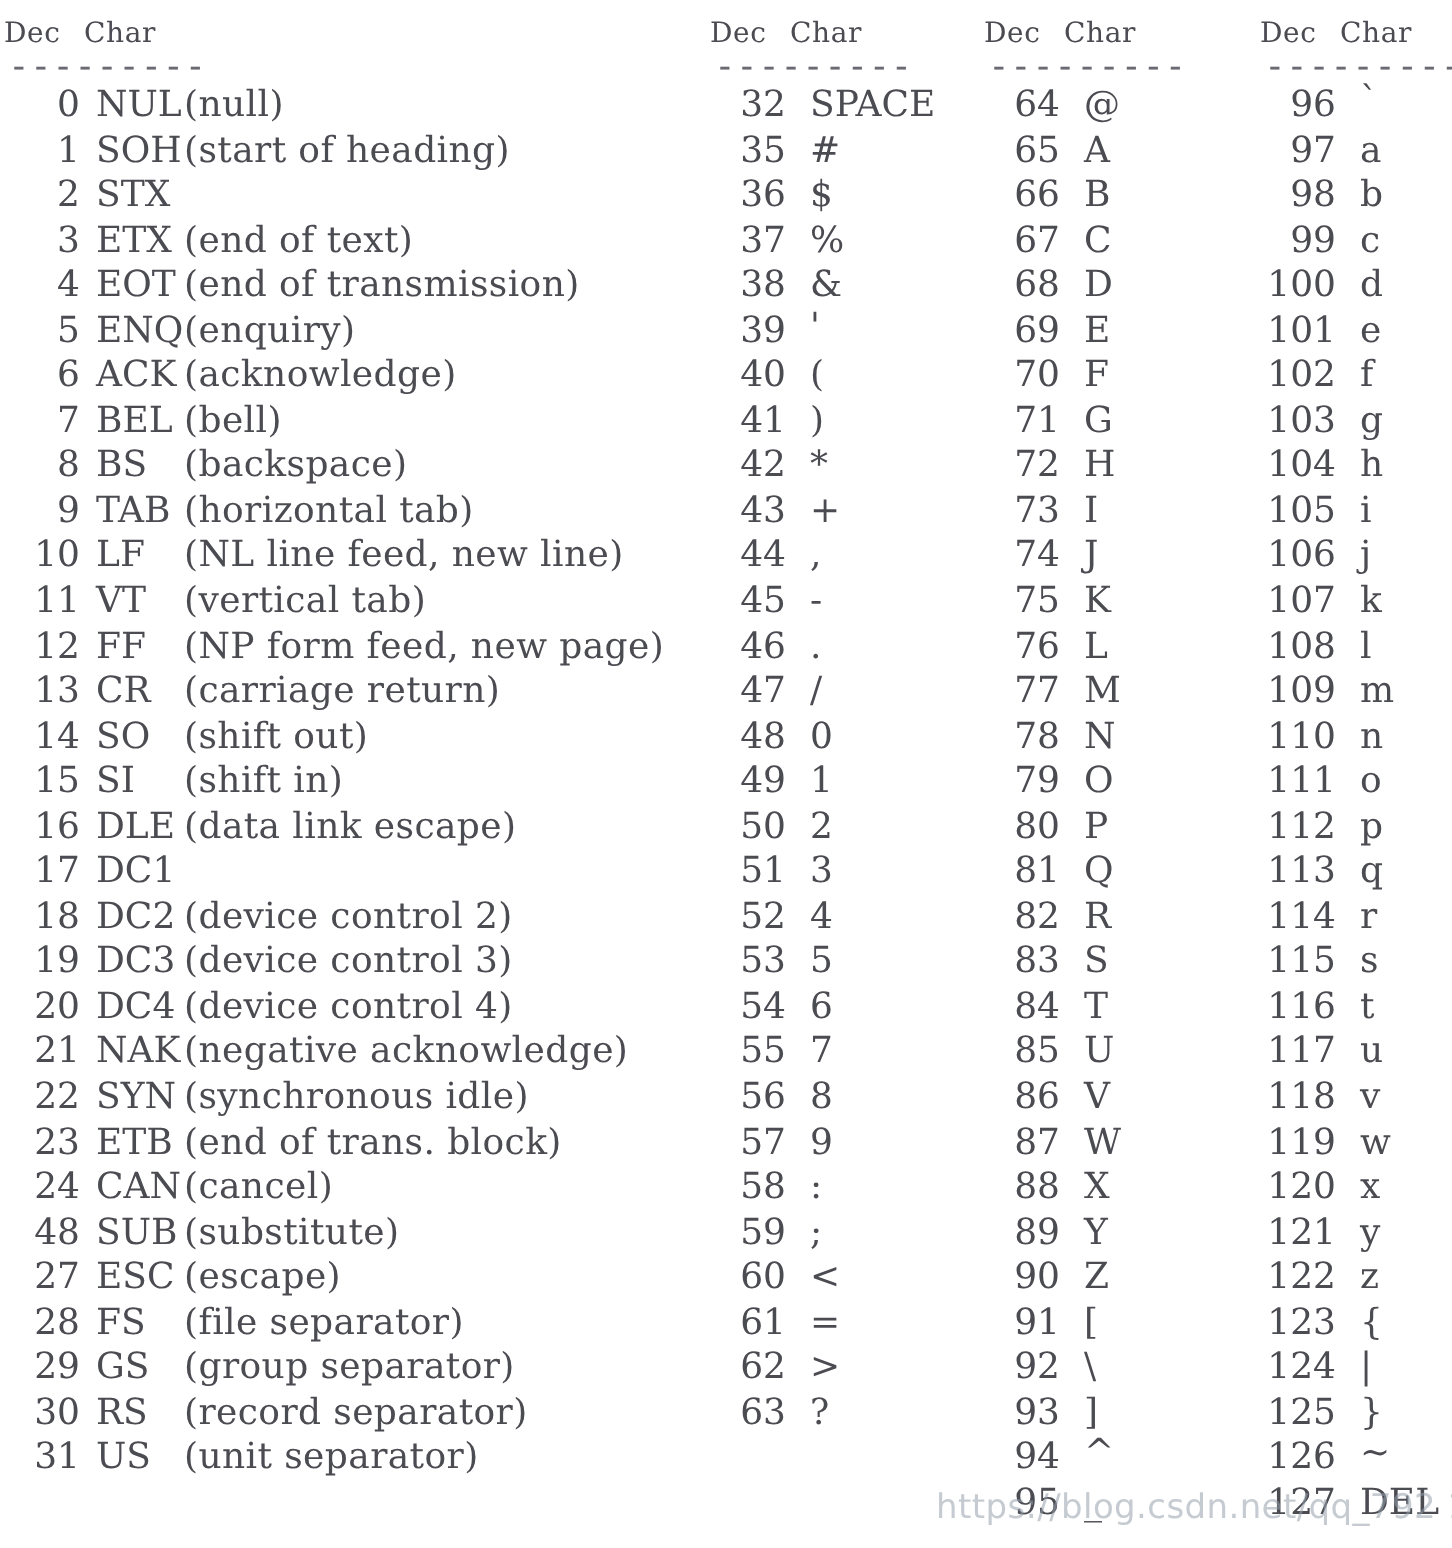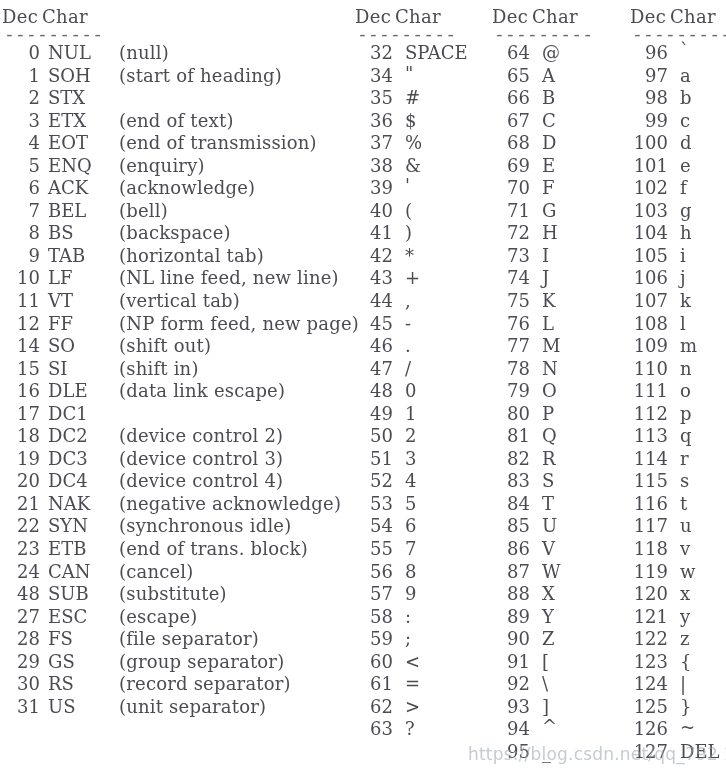--- a/index.html
+++ b/index.html
@@ -32,21 +32,21 @@
   #col-2 { left: 492px; width: 137px; }
   #col-3 { left: 630px; width: 96px;  }
 
   
   .col-head {
     position: absolute;
     top: 6px;
     left: 0;
     height: 22px;
     white-space: nowrap;
-    font-size: 18px;
+    font-size: 14px;
     line-height: 22px;
     letter-spacing: 0.3px;
   }
   .head-dec {
     display: inline-block;
     width: 40px;
     text-align: left;
   }
   .head-char {
     display: inline-block;
@@ -90,21 +90,20 @@
   .cell-mn {
     position: absolute;
     left: 46px;
     text-align: left;
   }
   .cell-desc {
     position: absolute;
     left: 90px;
     text-align: left;
     letter-spacing: 0.2px;
-    margin-left: 27px;
   }
   
   .narrow .cell-dec { width: 38px; }
   .narrow .cell-mn  { left: 50px; }
 
   
   .raise { position: relative; top: -2px; }
 
   
   #watermark {
@@ -189,20 +188,25 @@
           <span class="cell-dec">11</span>
           <span class="cell-mn">VT</span>
           <span class="cell-desc">(vertical tab)</span>
         </div>
         <div class="row">
           <span class="cell-dec">12</span>
           <span class="cell-mn">FF</span>
           <span class="cell-desc">(NP form feed, new page)</span>
         </div>
         <div class="row">
+          <span class="cell-dec">13</span>
+          <span class="cell-mn">CR</span>
+          <span class="cell-desc">(carriage return)</span>
+        </div>
+        <div class="row">
           <span class="cell-dec">14</span>
           <span class="cell-mn">SO</span>
           <span class="cell-desc">(shift out)</span>
         </div>
         <div class="row">
           <span class="cell-dec">15</span>
           <span class="cell-mn">SI</span>
           <span class="cell-desc">(shift in)</span>
         </div>
         <div class="row">
@@ -285,21 +289,20 @@
   <div class="col-block narrow" id="col-1">
     <div class="col-head">
       <span class="head-dec">Dec</span><span class="head-char">Char</span>
     </div>
     <div class="col-rule">---------</div>
     <div class="rows">
         <div class="row">
           <span class="cell-dec">32</span>
           <span class="cell-mn">SPACE</span>
         </div>
-        <div class="row"><span class="cell-dec">34</span><span class="cell-mn raise">"</span></div>
         <div class="row">
           <span class="cell-dec">35</span>
           <span class="cell-mn">#</span>
         </div>
         <div class="row">
           <span class="cell-dec">36</span>
           <span class="cell-mn">$</span>
         </div>
         <div class="row">
           <span class="cell-dec">37</span>

